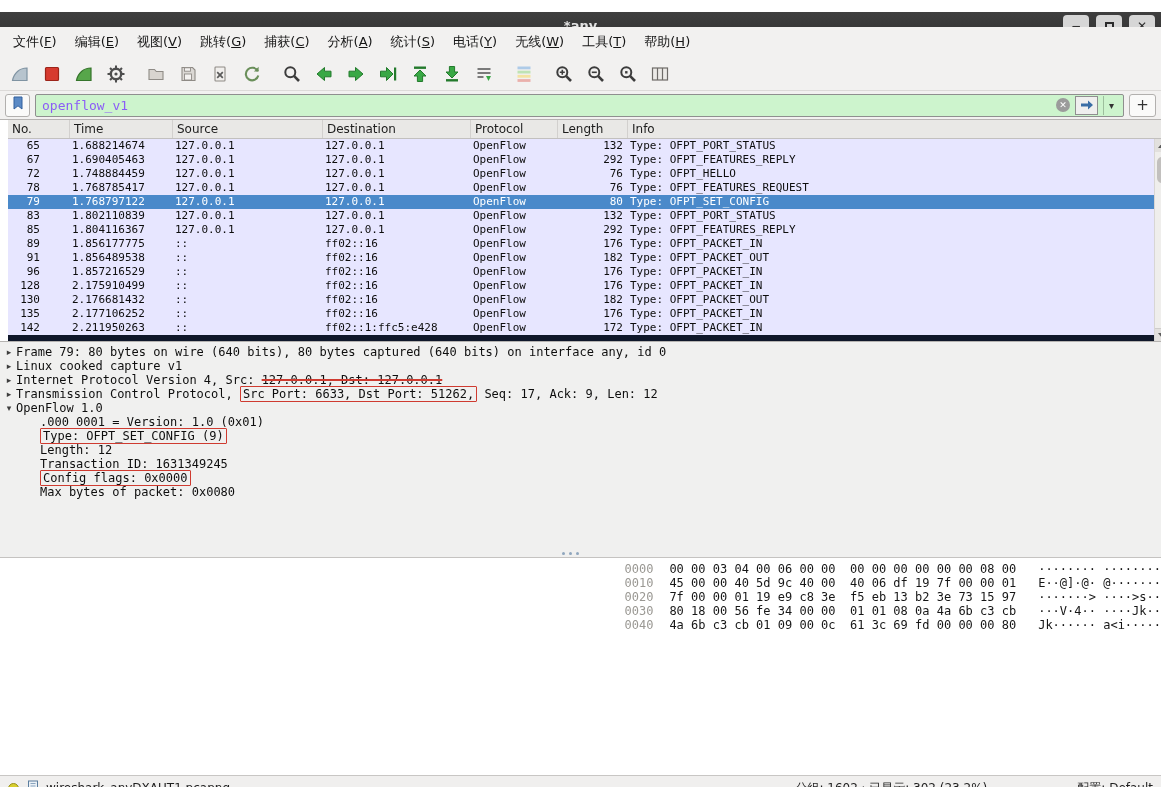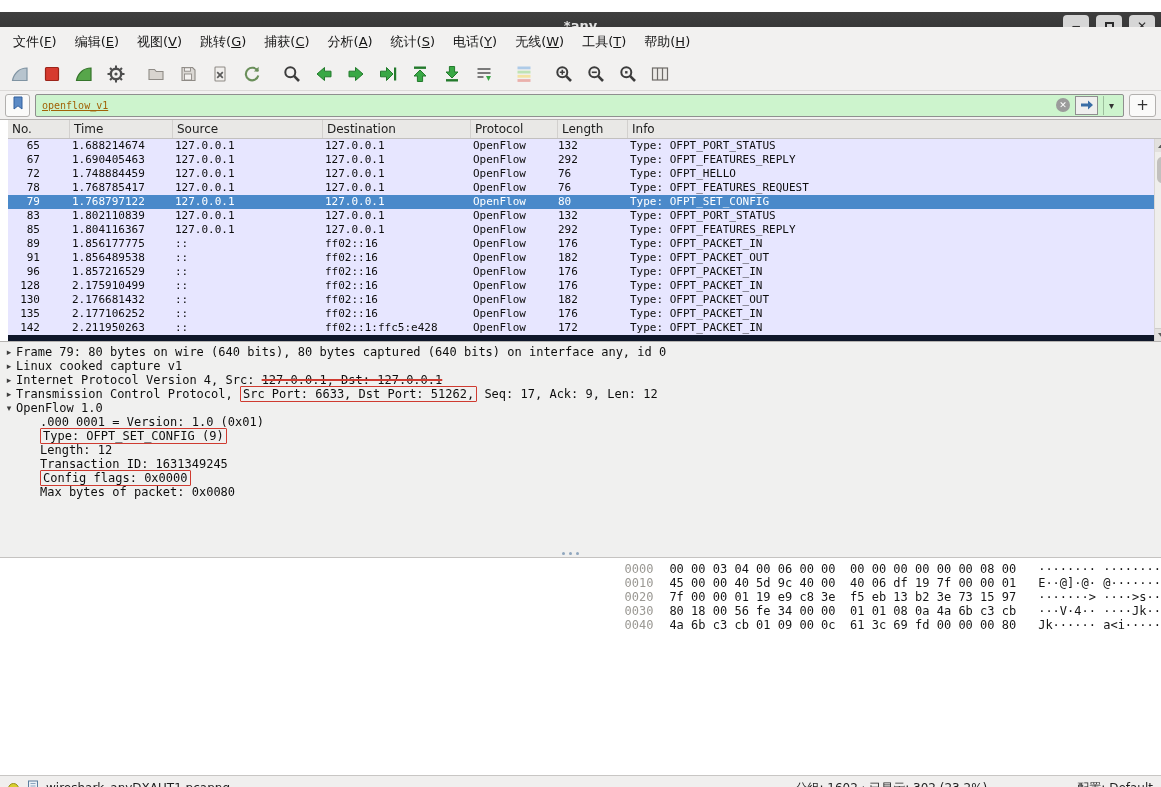--- a/index.html
+++ b/index.html
@@ -27,21 +27,21 @@
   .tbtn { width:32px; height:28px; display:flex; align-items:center; justify-content:center; border-radius:3px; }
   .tsep { width:8px; height:1px; }
 
   
   .filterbar { position:absolute; left:0; top:91px; width:100%; height:29px; background:#f2f1f0;
                border-bottom:1px solid #b6b4b2; display:flex; align-items:center; padding:0 5px; gap:5px; }
   .bookmark-btn { width:25px; height:23px; border:1px solid #b2b0ae; border-radius:3px; background:#fafaf9;
                   display:flex; align-items:center; justify-content:center; }
   .filter-field { flex:1; height:23px; background:#cdf4cd; border:1px solid #8f8f8f; border-radius:2px;
                   display:flex; align-items:center; padding-left:6px; }
-  .filter-text { flex:1; font-family:"DejaVu Sans Mono","Liberation Mono",monospace; font-size:10px; color:#a16207;text-decoration:underline; }
+  .filter-text { flex:1; font-family:"DejaVu Sans Mono","Liberation Mono",monospace; font-size:13px; color:#8b5cf6; }
   .fctrl { display:flex; align-items:center; gap:5px; margin-right:4px; }
   .clear-btn { width:14px; height:14px; border-radius:50%; background:#9b9b9b; color:#fff; font-size:9px;
                display:flex; align-items:center; justify-content:center; }
   .apply-btn { width:23px; height:19px; border:1px solid #8f8f8f; background:#efefee; display:flex;
                align-items:center; justify-content:center; }
   .caret-btn { width:16px; height:19px; border-left:1px solid #9dbf9d; color:#333; font-size:10px;
                display:flex; align-items:center; justify-content:center; }
   .plus-btn { width:27px; height:23px; border:1px solid #b2b0ae; border-radius:3px; background:#fafaf9;
               font-size:15px; color:#333; display:flex; align-items:center; justify-content:center; }
 
@@ -54,21 +54,21 @@
            font-family:"DejaVu Sans Mono","Liberation Mono",monospace; font-size:11px; }
   .prow { display:flex; height:14px; line-height:14px; background:#e7e6ff; color:#0d0d0d; white-space:nowrap; }
   .prow.sel { background:#4a89ca; color:#fff; }
   .cell { flex:none; overflow:hidden; }
   .c0 { width:62px; text-align:right; padding-right:28px; }
   .prow .c0 { padding-right:30px; }
   .c1 { width:103px; padding-left:2px; }
   .c2 { width:150px; padding-left:2px; }
   .c3 { width:148px; padding-left:2px; }
   .c4 { width:87px;  padding-left:2px; }
-  .c5 { width:70px;  padding-right:5px; }
+  .c5 { width:70px;  text-align:right; padding-right:5px; }
   .c6 { flex:1 1 auto; padding-left:2px; }
   .vscroll { position:absolute; right:0; top:19px; bottom:0; width:15px; background:#efeeec; border-left:1px solid #d8d6d4; }
   .vthumb { position:absolute; left:2px; right:2px; top:18px; height:26px; background:#c2c0be; border-radius:5px; }
   .varrow { position:absolute; left:0; right:0; height:13px; background:#e2e0de; display:flex; align-items:center; justify-content:center; }
   .varrow.up { top:0; } .varrow.down { bottom:0; border-top:1px solid #cfcdcb; }
   .tri-up { width:0; height:0; border-left:4px solid transparent; border-right:4px solid transparent; border-bottom:5px solid #5c5c5c; }
   .tri-down { width:0; height:0; border-left:4px solid transparent; border-right:4px solid transparent; border-top:5px solid #5c5c5c; }
 
   
   .details { position:absolute; left:0; top:341px; width:100%; height:216px; background:#f0f0ef;

